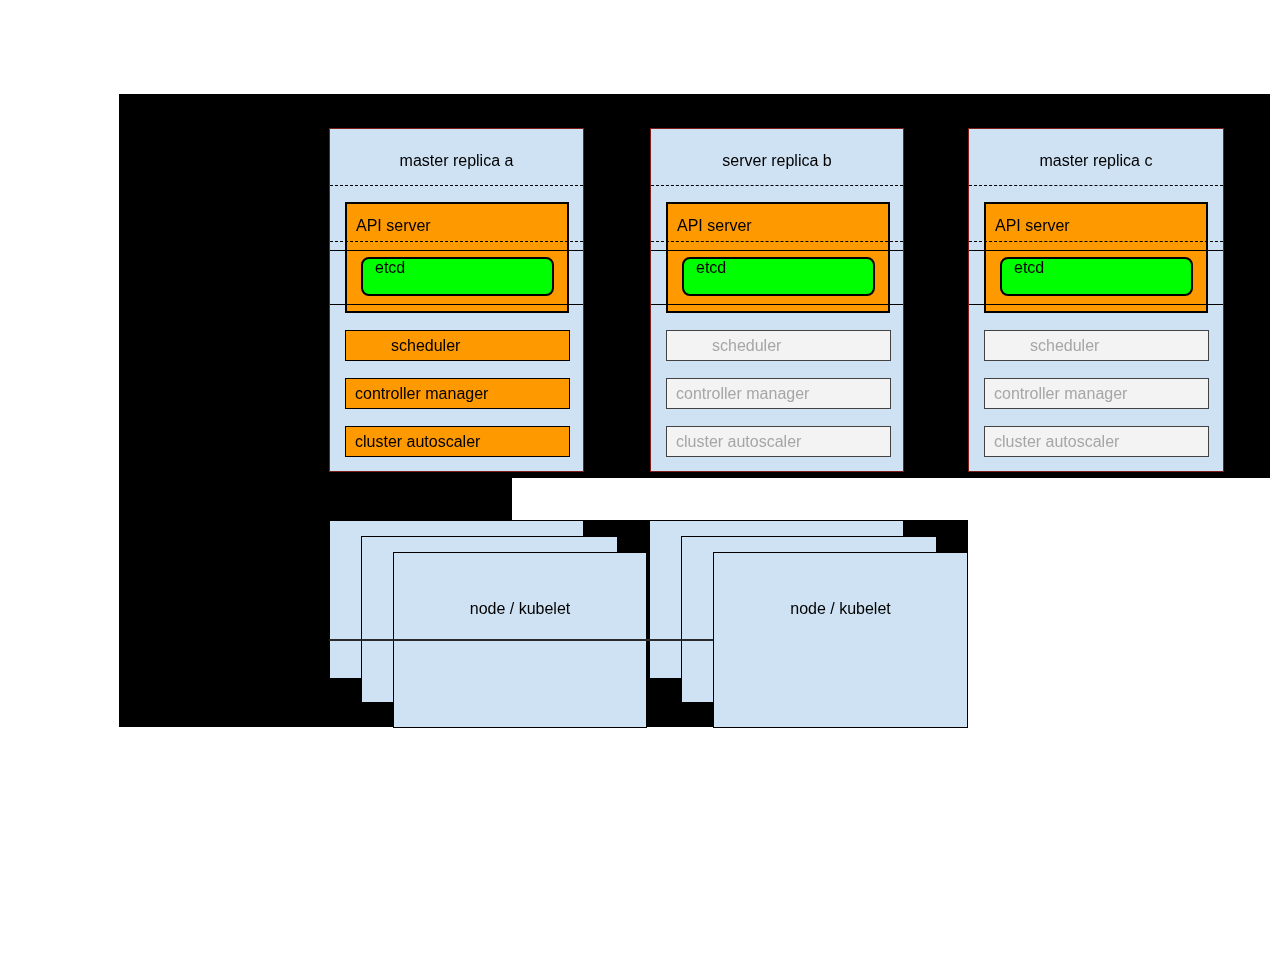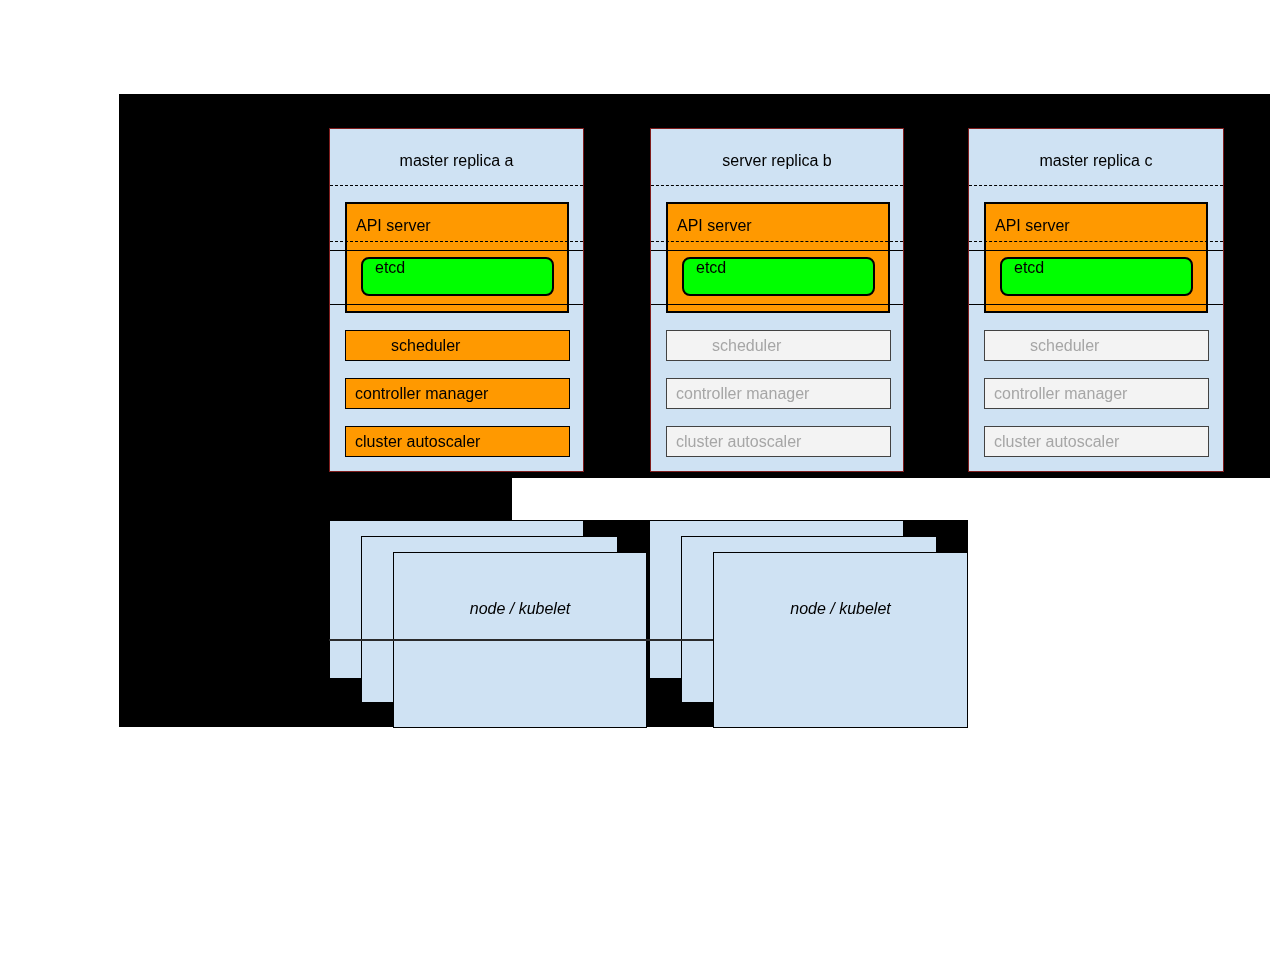--- a/index.html
+++ b/index.html
@@ -93,21 +93,20 @@
   #n1-front { left: 393px; top: 552px; width: 254px; height: 176px; z-index: 3; }
   #n2-back  { left: 649px; top: 520px; width: 255px; height: 159px; z-index: 1; }
   #n2-mid   { left: 681px; top: 536px; width: 256px; height: 167px; z-index: 2; }
   #n2-front { left: 713px; top: 552px; width: 255px; height: 176px; z-index: 5; }
 
   .node-label {
     position: absolute;
     top: 48px; left: 0; right: 0;
     text-align: center;
     line-height: 16px;
-    font-style: italic;
   }
   .divider {
     position: absolute;
     left: 329px; top: 639px;
     width: 385px; height: 2px;
     background: #2b2b2b;
     z-index: 4;
   }
 </style>
 </head>

